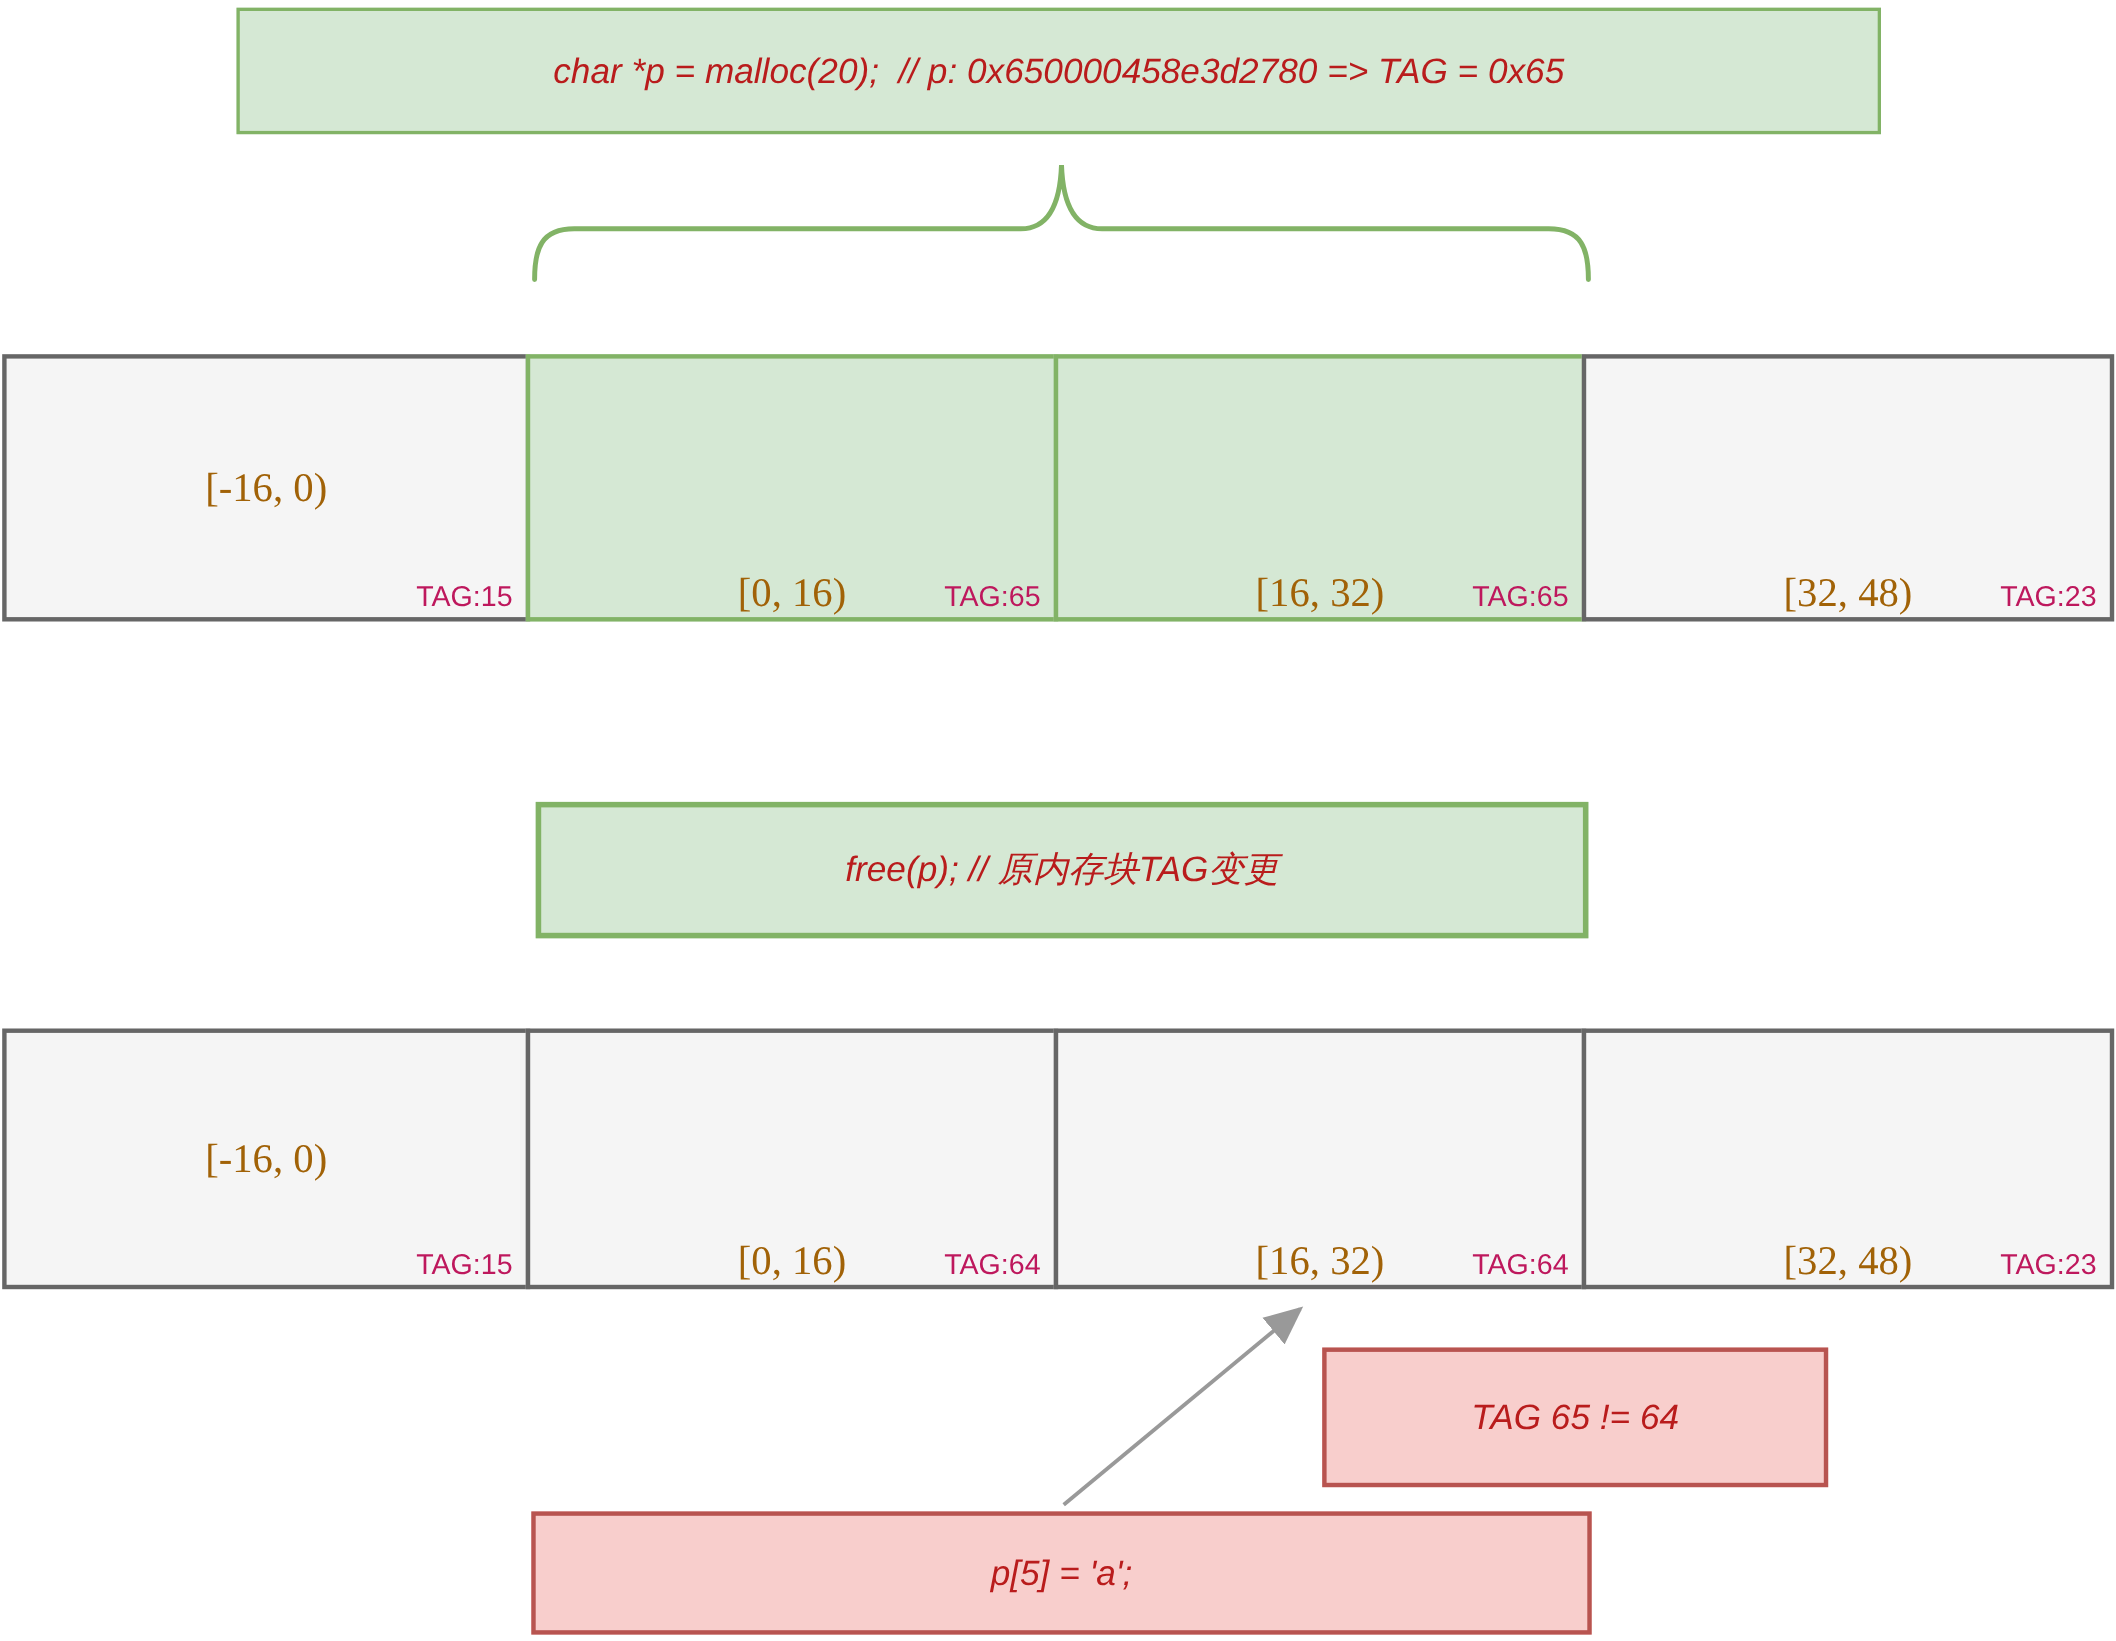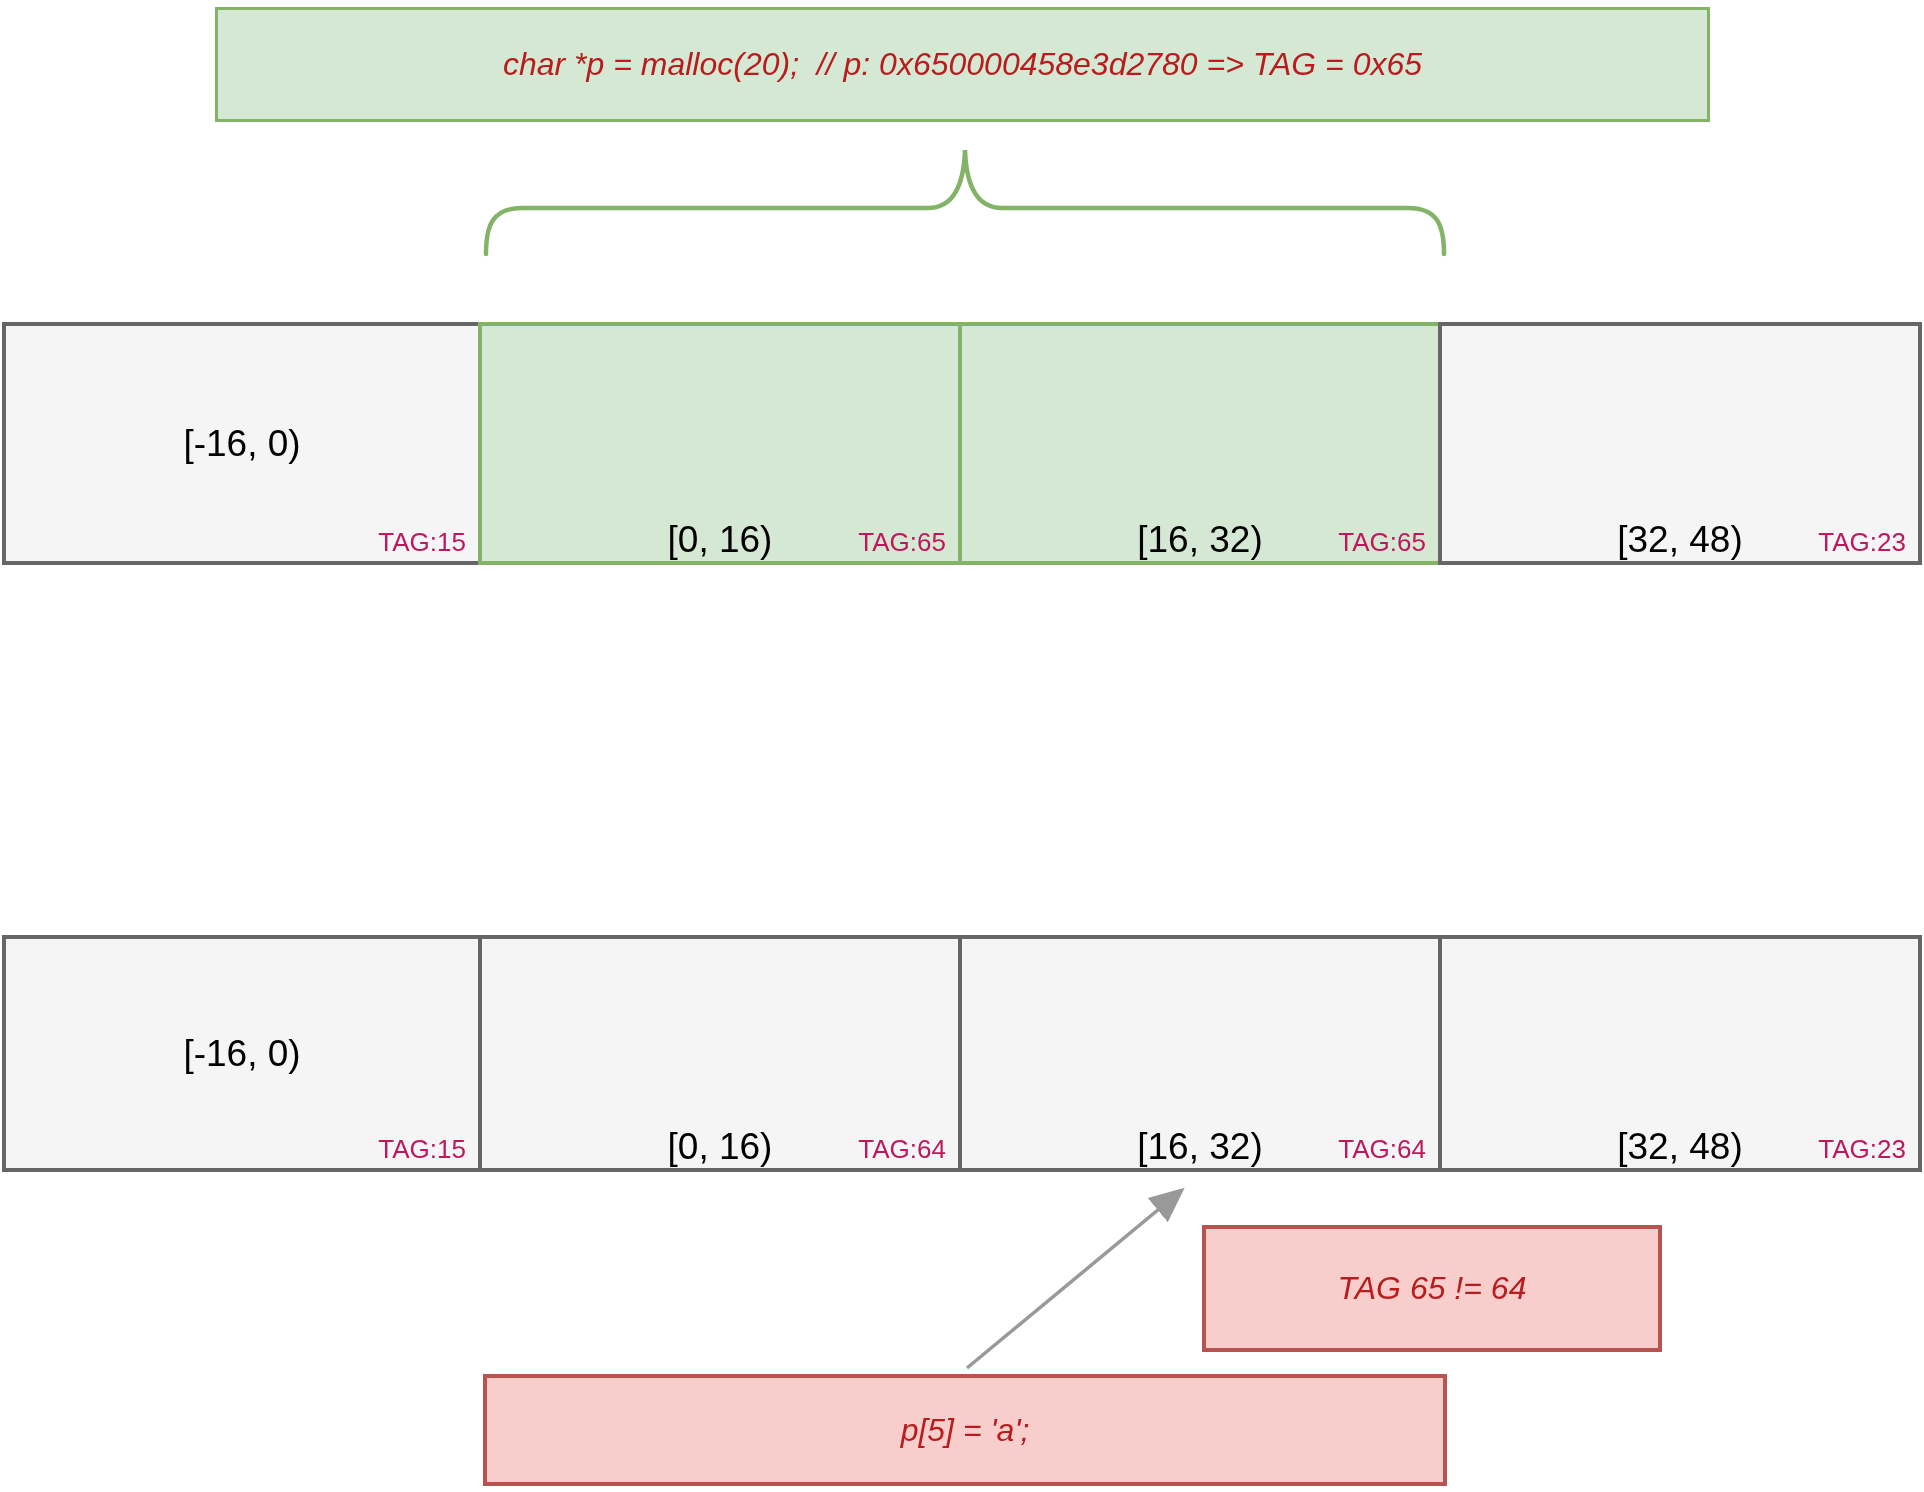--- a/index.html
+++ b/index.html
@@ -56,21 +56,22 @@
     margin-left: -4px;
     width: calc(25% + 4px);
     align-items: flex-end;
   }
   .mem-cell.highlight {
     background: #d5e8d4;
     border-color: #82b366;
   }
   .range-label {
     font-size: 37px;
-    color: #000000;
+    color: #a16207;
+    font-family: Liberation Serif, serif;
   }
   .tag-label {
     position: absolute;
     right: 12px;
     bottom: 3px;
     font-size: 26px;
     color: #be185d;
   }
   svg.overlay {
     position: absolute;
@@ -110,20 +111,23 @@
     <div class="mem-cell highlight">
       <span class="range-label">[16, 32)</span>
       <span class="tag-label">TAG:65</span>
     </div>
     <div class="mem-cell">
       <span class="range-label">[32, 48)</span>
       <span class="tag-label">TAG:23</span>
     </div>
   </div>
 
+  <div class="code-box green-box thick" style="left:487px; top:729px; width:957px; height:124px;">
+    <span class="code-text">free(p); // 原内存块TAG变更</span>
+  </div>
 
   <div class="mem-row" style="top:935px; height:237px;">
     <div class="mem-cell">
       <span class="range-label">[-16, 0)</span>
       <span class="tag-label">TAG:15</span>
     </div>
     <div class="mem-cell">
       <span class="range-label">[0, 16)</span>
       <span class="tag-label">TAG:64</span>
     </div>

